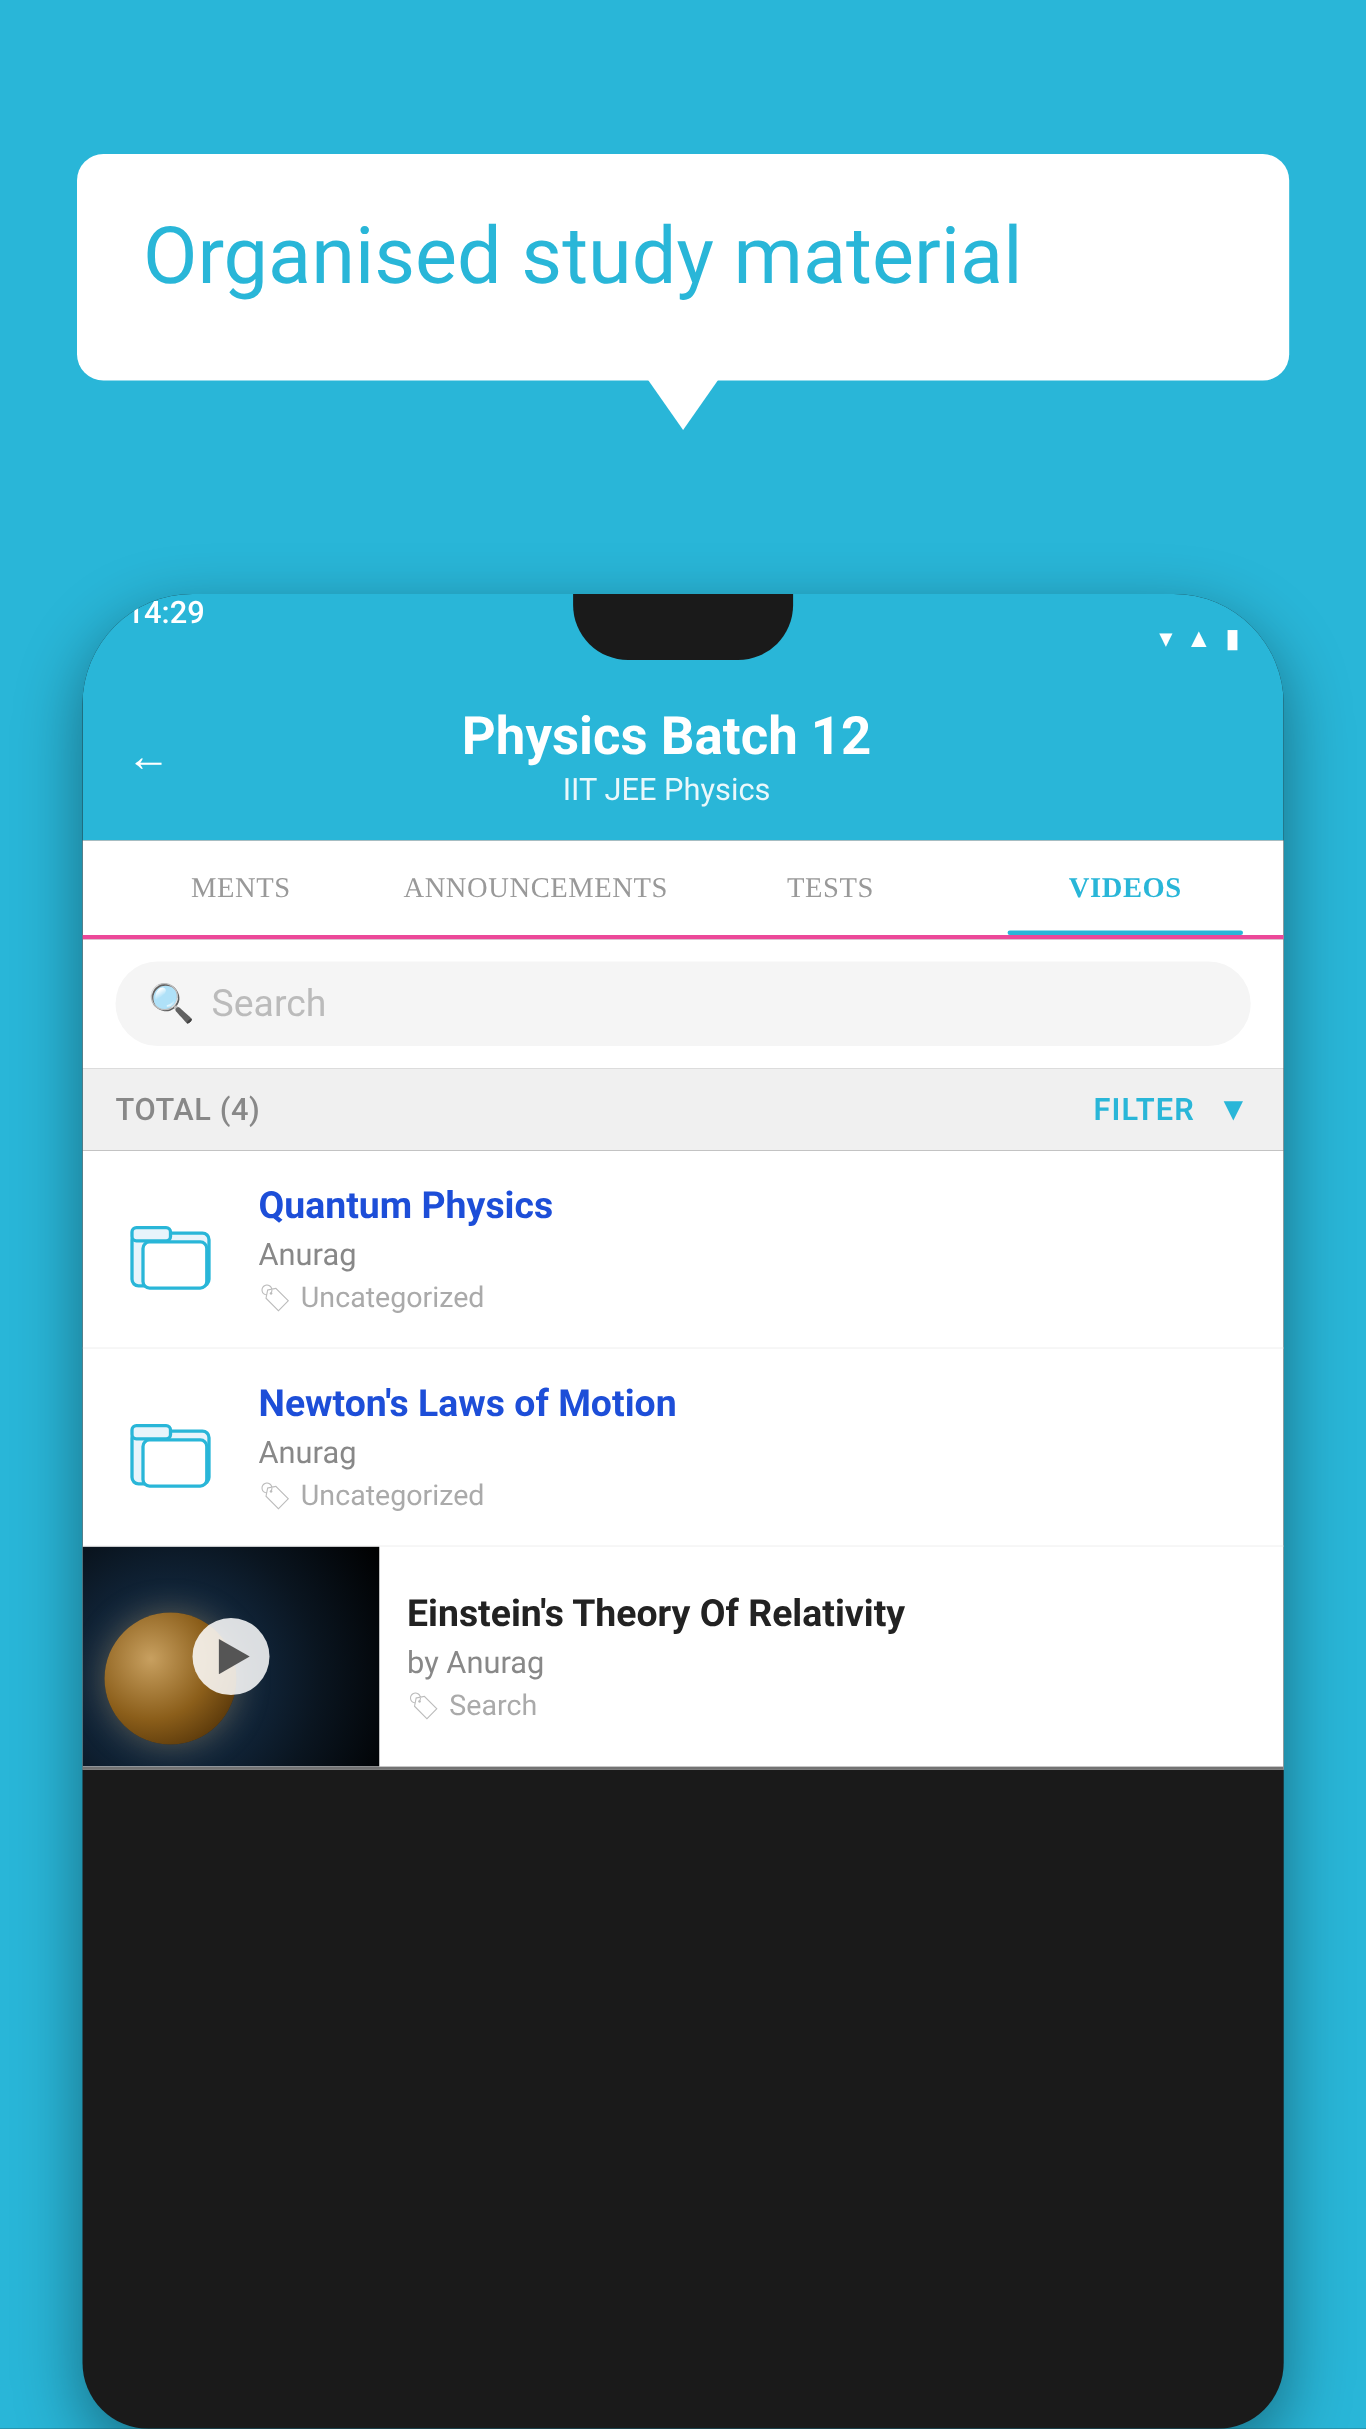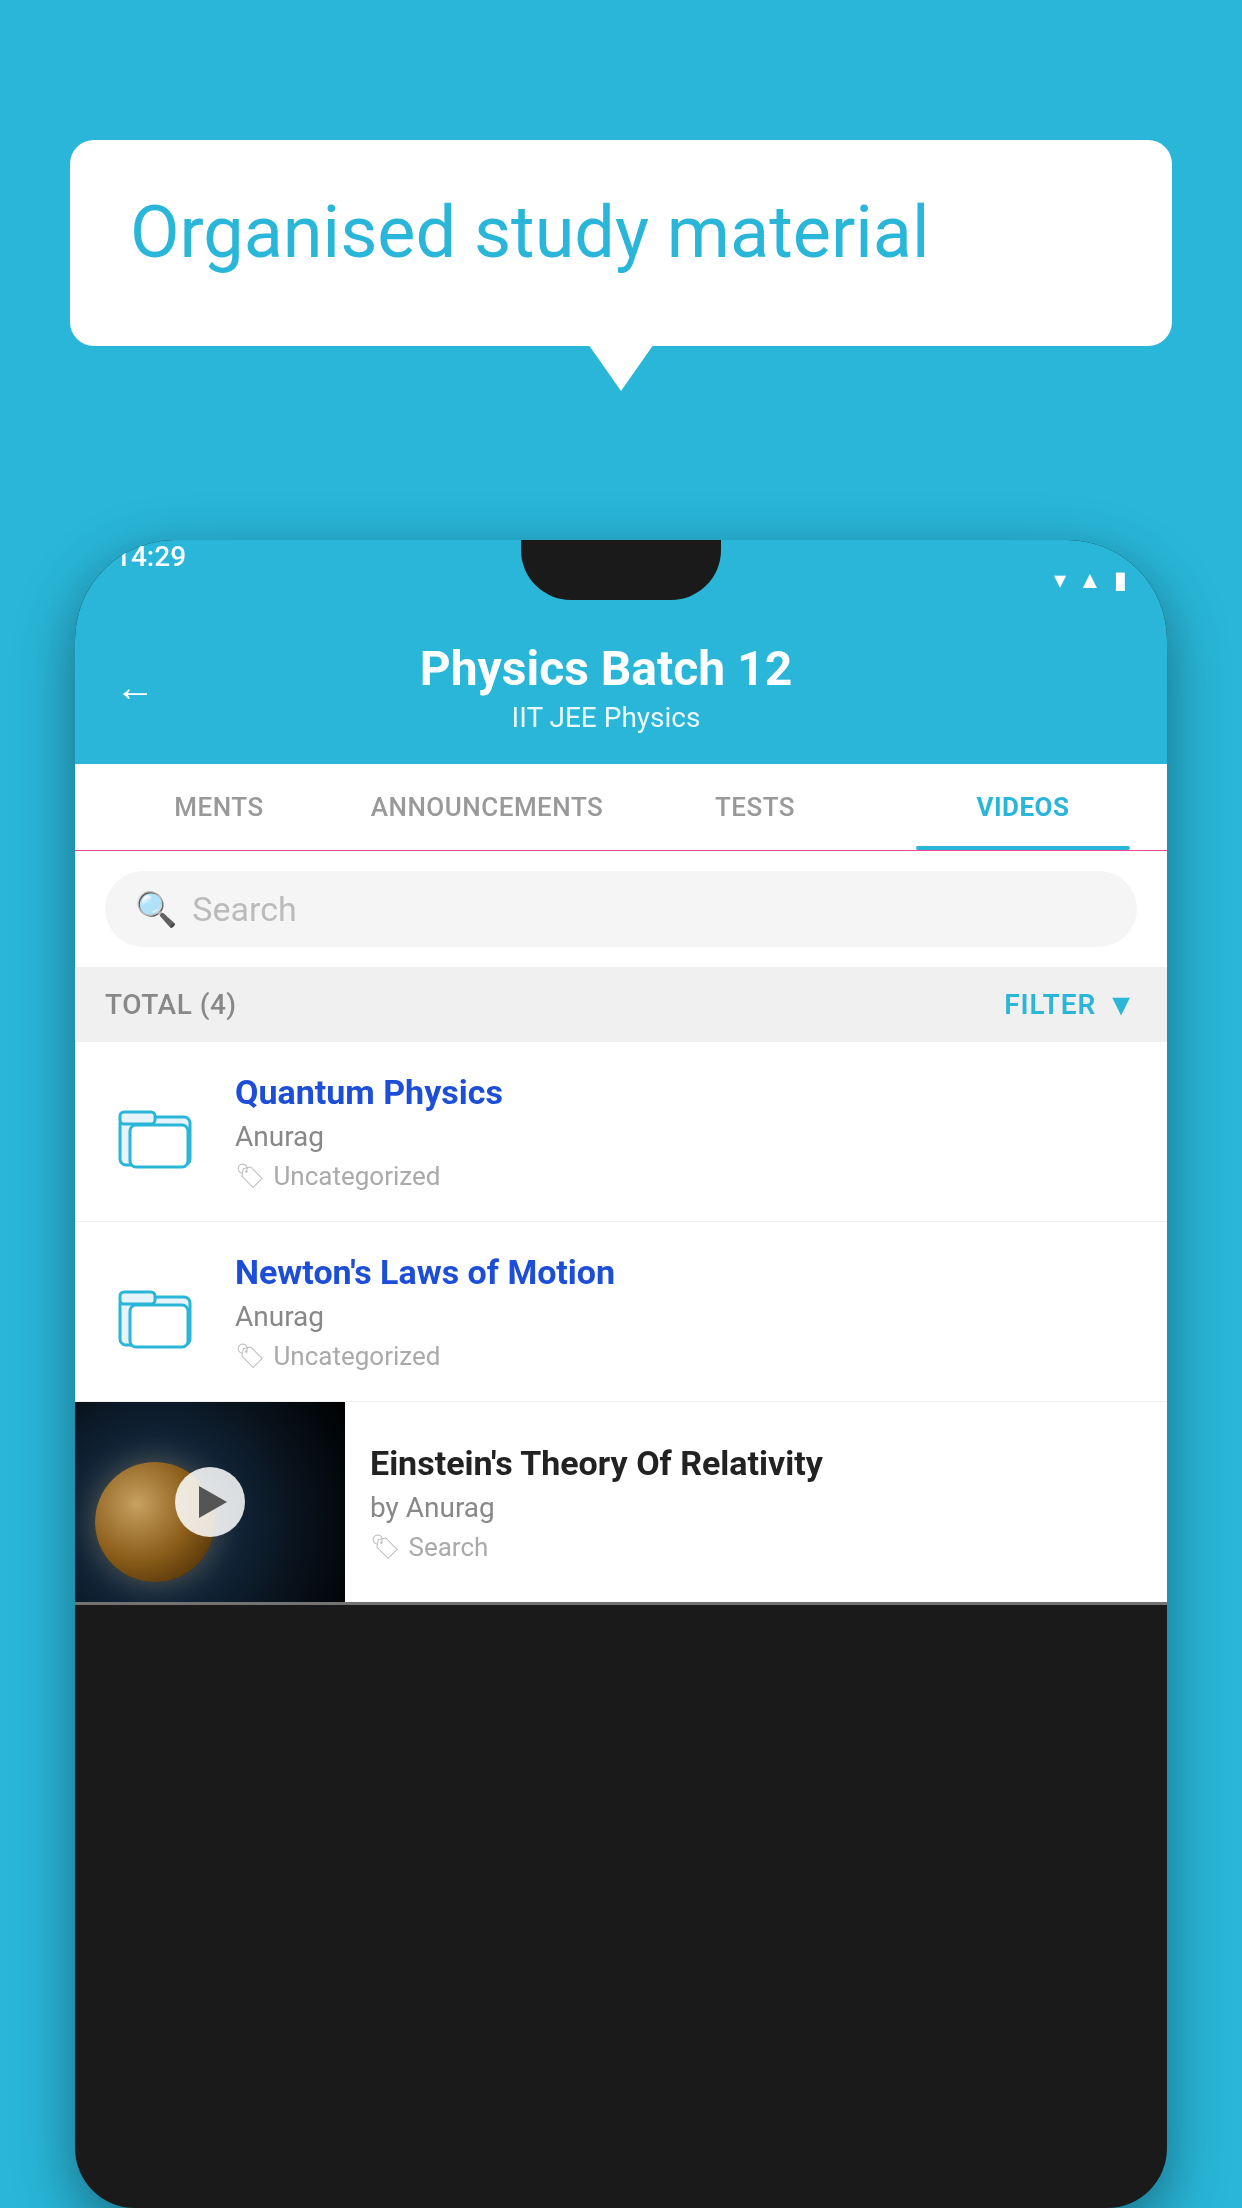--- a/index.html
+++ b/index.html
@@ -139,22 +139,23 @@
     .header-subtitle {
       color: rgba(255,255,255,0.9);
       font-size: 28px;
       margin-top: 4px;
     }
 
     
     .tab-bar {
       background: white;
       display: flex;
-      border-bottom: 1px solid #ec4899;
+      border-bottom: 4px solid #ec4899;
       padding: 0 10px;
+      font-family: Liberation Serif, serif;
     }
 
     .tab-item {
       flex: 1;
       text-align: center;
       padding: 28px 10px;
       font-size: 26px;
       font-weight: 500;
       color: #999;
       letter-spacing: 0.5px;
@@ -219,21 +220,21 @@
       letter-spacing: 0.5px;
     }
 
     .filter-btn {
       color: #29B6D8;
       font-size: 28px;
       font-weight: 600;
       letter-spacing: 1px;
       display: flex;
       align-items: center;
-      gap: 10px;
+      gap: 20px;
       cursor: pointer;
     }
 
     .filter-icon {
       color: #29B6D8;
       font-size: 30px;
     }
 
     
     .content-area {

